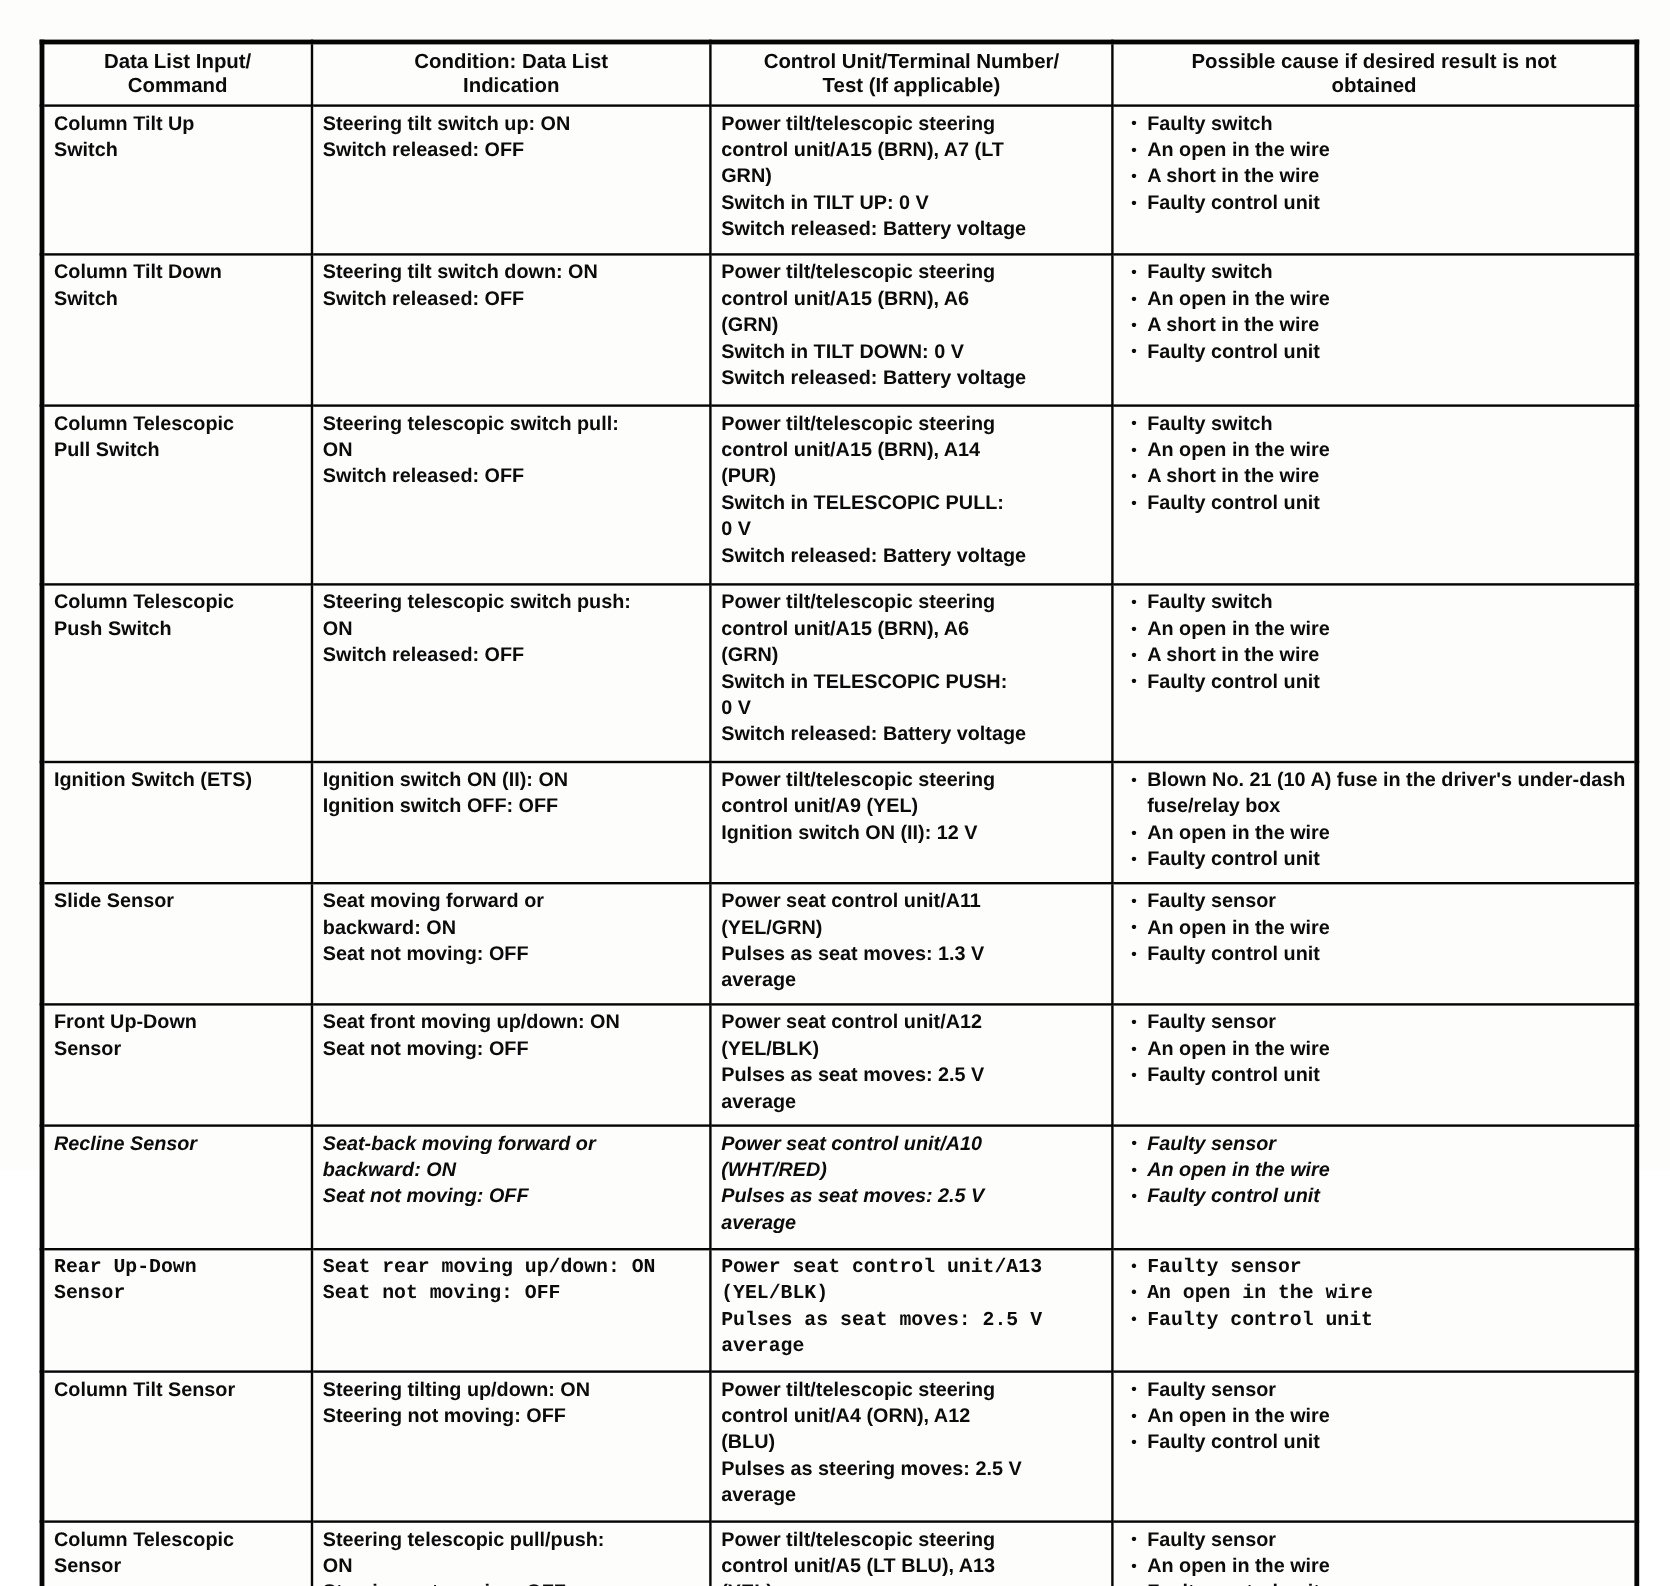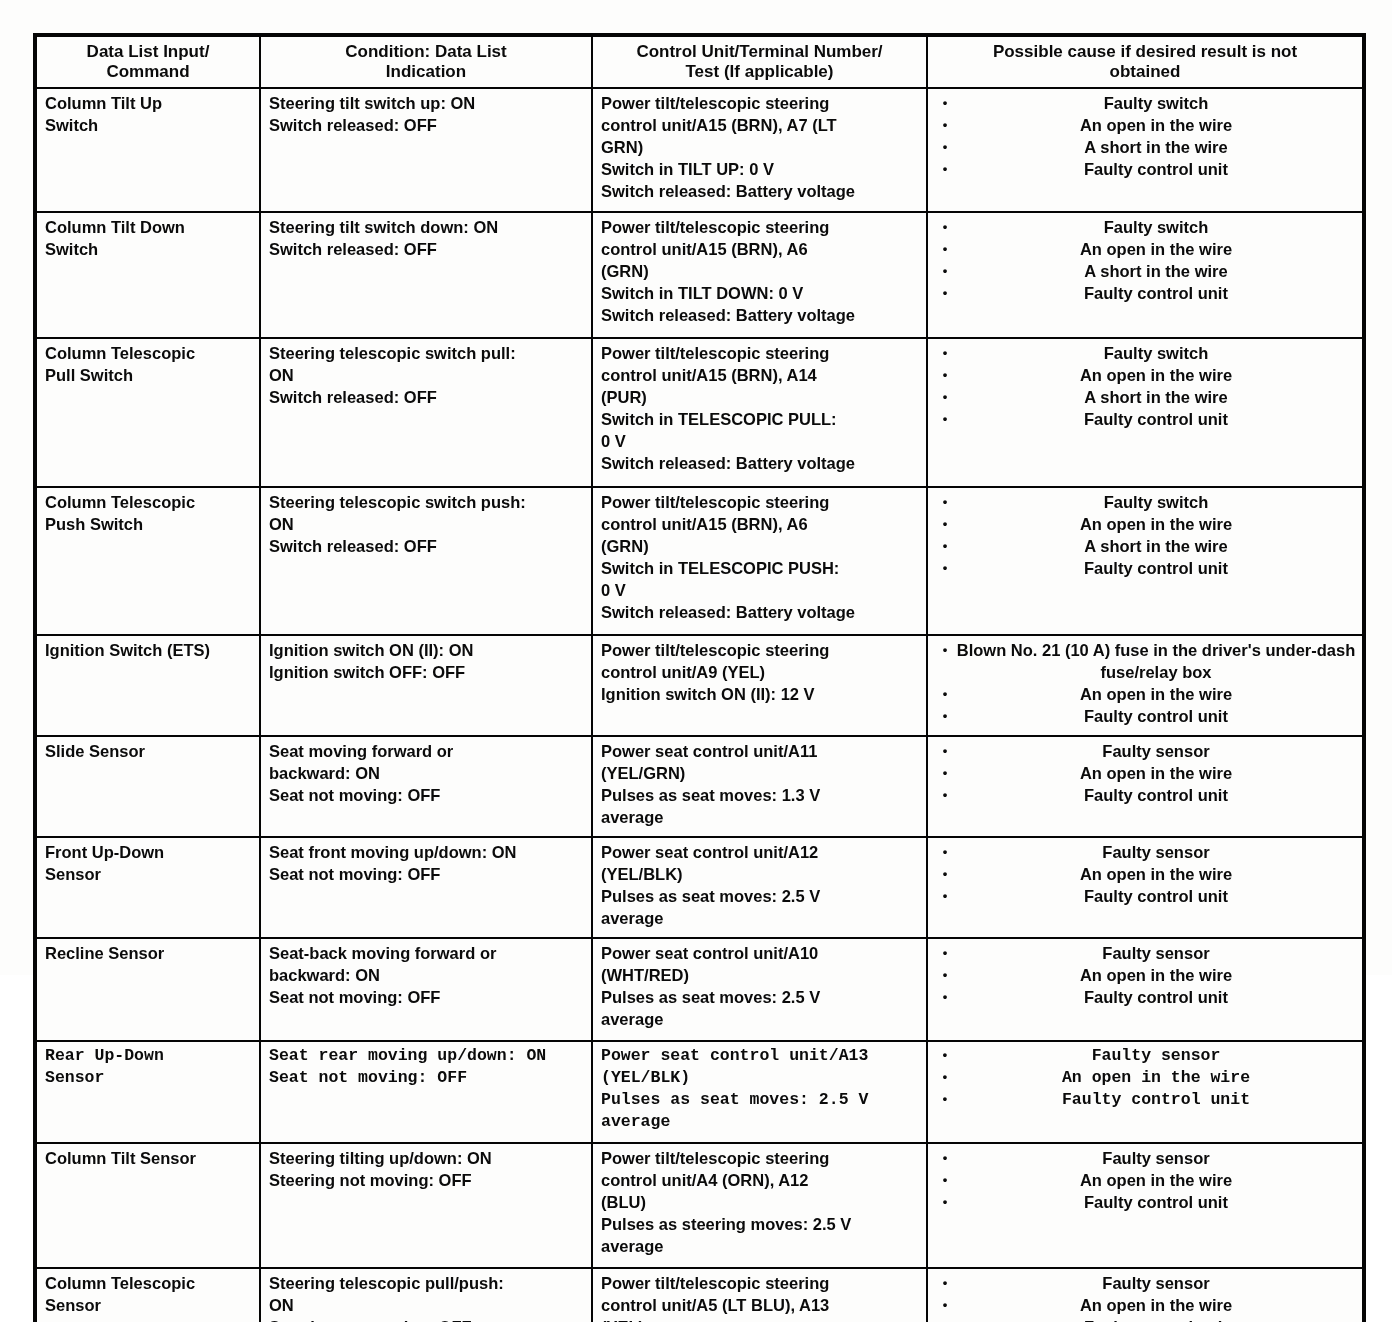--- a/index.html
+++ b/index.html
@@ -58,39 +58,38 @@
     white-space: pre-line;
     overflow: hidden;
   }
   tr.r1  td { height: 116px; }
   tr.r2  td { height: 118px; margin-top: 40px; }
   tr.r3  td { height: 141px; }
   tr.r4  td { height: 140px; }
   tr.r5  td { height: 93px; }
   tr.r6  td { height: 93px; }
   tr.r7  td { height: 93px; }
-  tr.r8  td { height: 95px; }
+  tr.r8  td { height: 95px; font-style: italic; }
   tr.r9  td { height: 94px; font-family: Liberation Mono, monospace; }
   tr.r10 td { height: 117px; margin-top: 32px; }
   tr.r11 td { height: 123px; }
   td.causes { white-space: normal; padding-left: 6px; }
   .cause-line {
     display: flex;
     align-items: flex-start;
   }
   .bullet {
     flex: 0 0 22px;
     text-align: center;
     font-size: 13px;
     line-height: 22px;
   }
   .cause-text {
     flex: 1 1 auto;
     line-height: 22px;
-    text-align: center;
   }
 </style>
 </head>
 <body>
 
 <div class="page">
   <table class="data-table">
     <colgroup>
       <col class="c1">
         <col class="c2">

